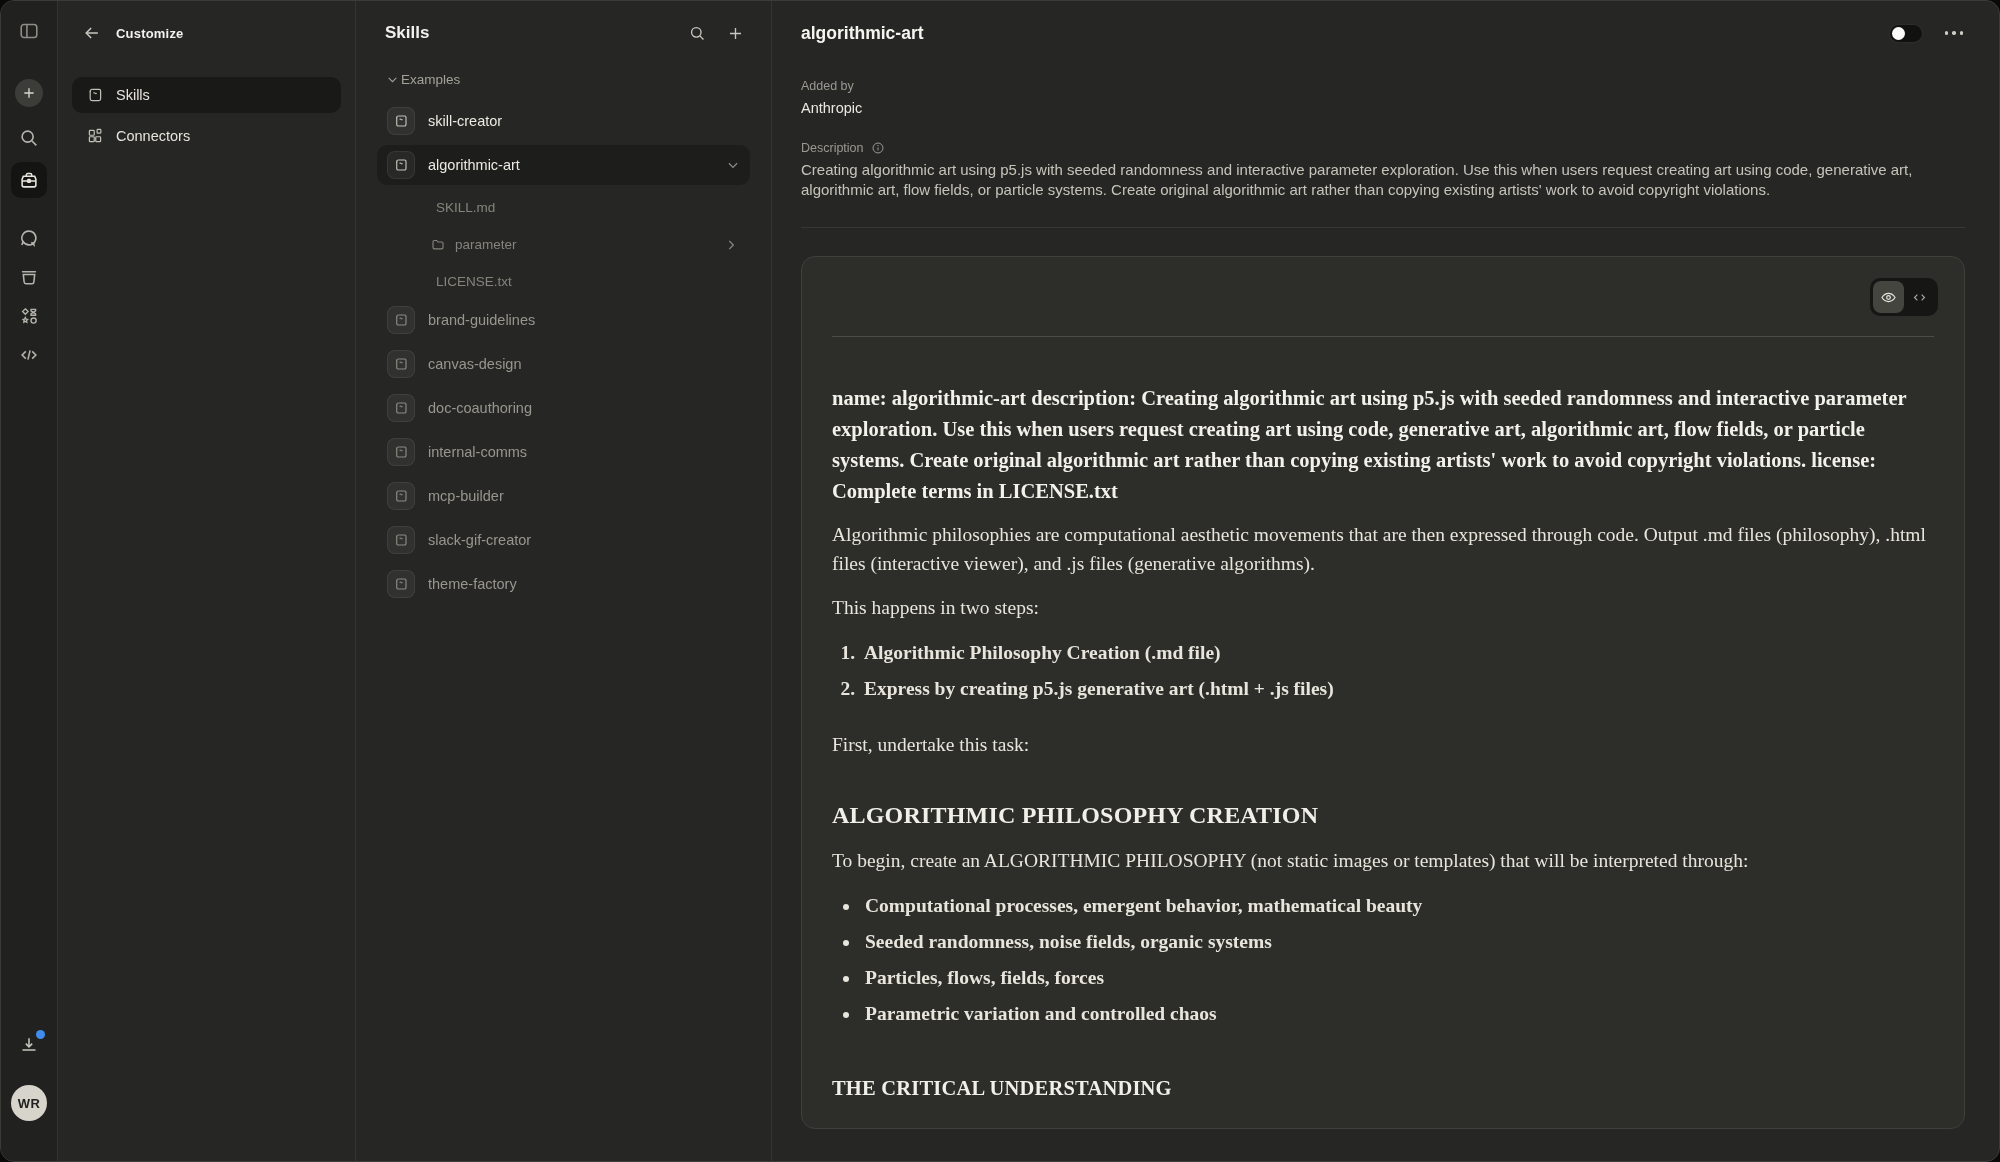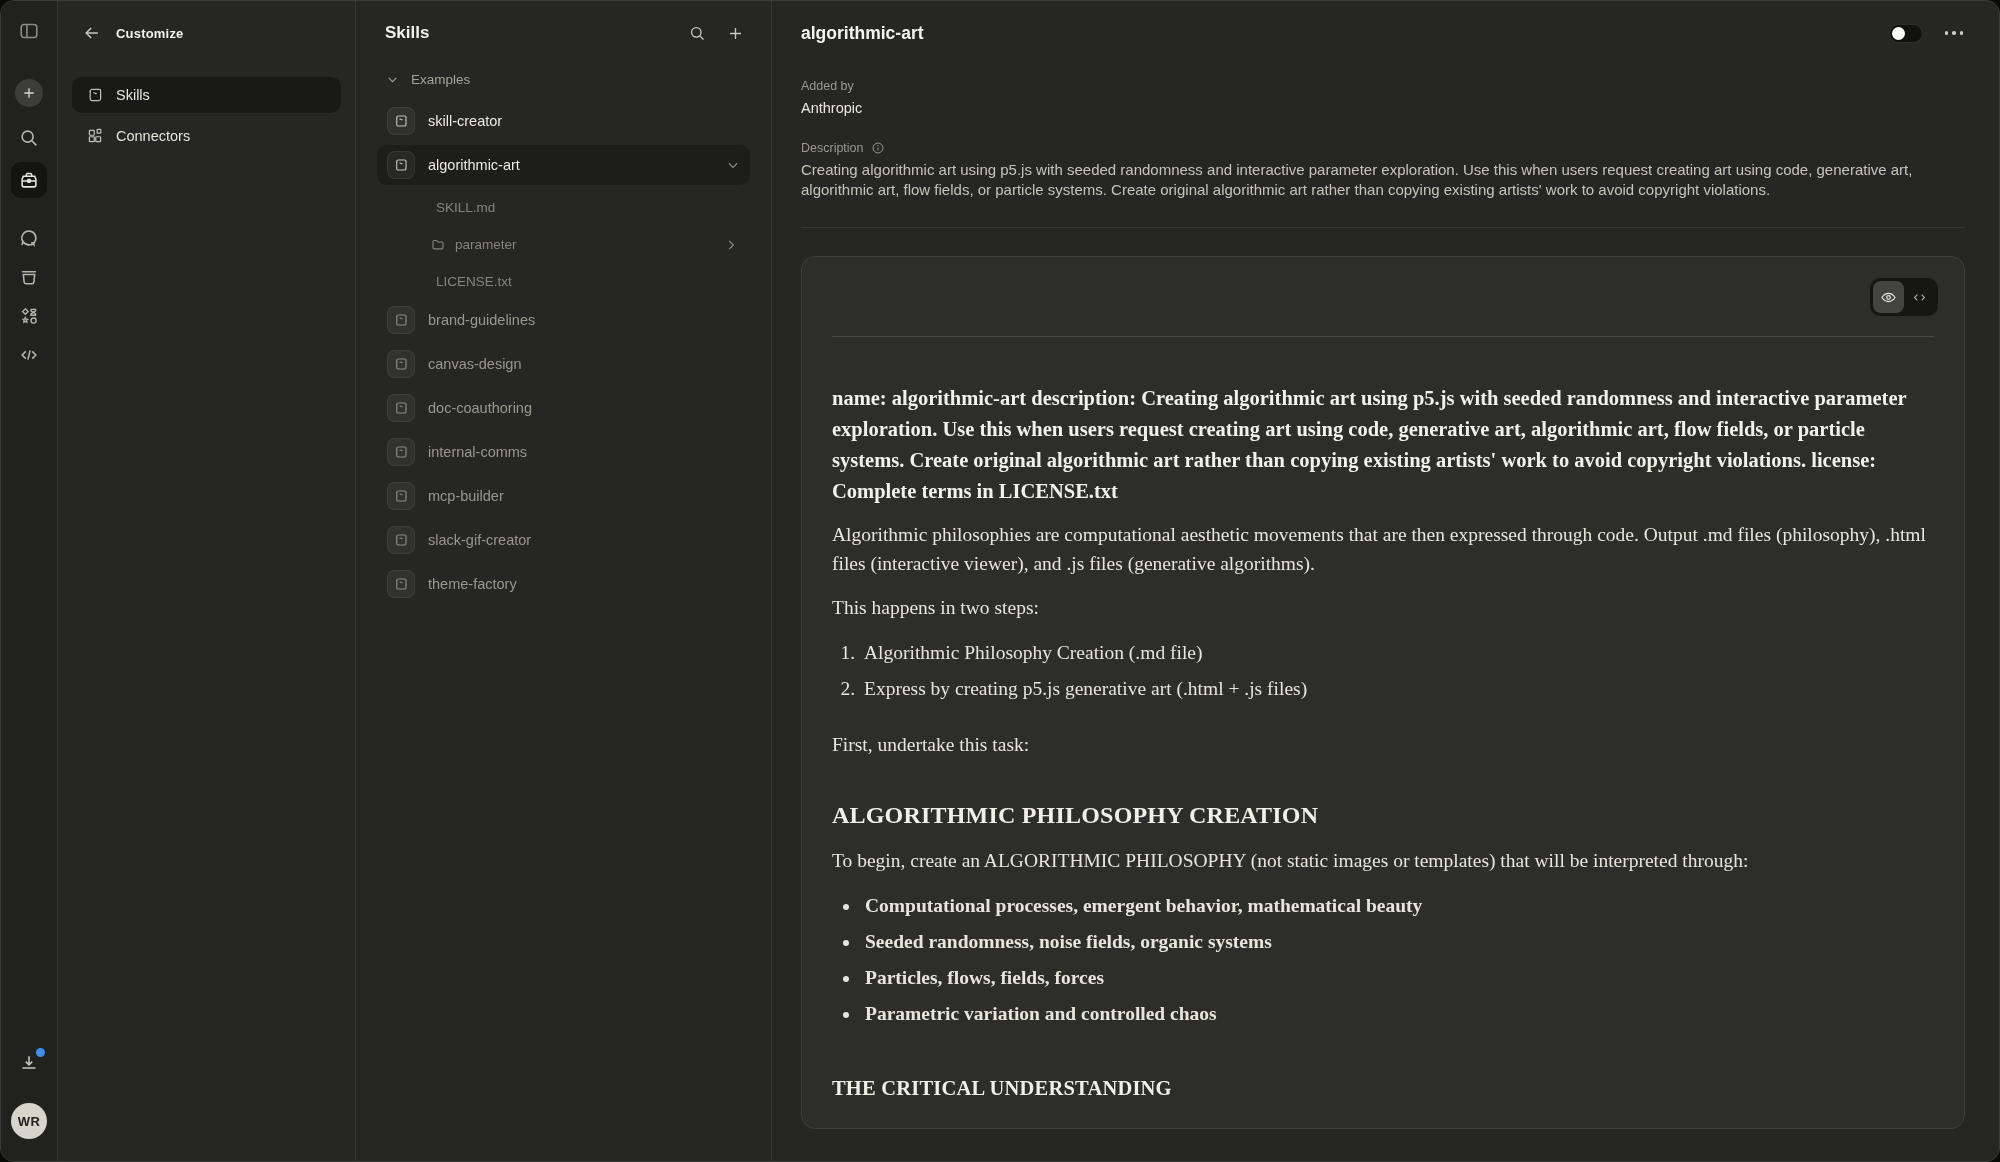--- a/index.html
+++ b/index.html
@@ -12,21 +12,21 @@
   .rail-btn{ width:36px; height:36px; display:flex; align-items:center; justify-content:center; background:none; border:none; color:#b5b3ab; cursor:pointer; border-radius:10px; }
   .rail-btn svg{ width:22px; height:22px; }
   .rb-toggle{ margin-top:12px; color:#8f8d85; }
   .rb-plus{ margin-top:26px; }
   .rb-plus .circle{ width:28px; height:28px; border-radius:50%; background:#3c3c38; display:flex; align-items:center; justify-content:center; color:#d9d7cf; }
   .rb-plus .circle svg{ width:16px; height:16px; }
   .rb-search{ margin-top:9px; }
   .rb-skills{ margin-top:6px; background:#141413; color:#e8e6de; }
   .rb-chat{ margin-top:22px; }
   .rb-tray,.rb-shapes,.rb-code{ margin-top:3px; }
-  .rail-bottom{ display:flex; flex-direction:column; align-items:center; gap:22px; padding-bottom:22px; }
+  .rail-bottom{ display:flex; flex-direction:column; align-items:center; gap:22px; padding-bottom:40px; }
   .rb-download{ position:relative; color:#c6c4bc; }
   .blue-dot{ position:absolute; top:3px; right:2px; width:9px; height:9px; border-radius:50%; background:#3f8ced; }
   .avatar{ width:36px; height:36px; border-radius:50%; background:#d6d4cb; color:#21211f; font-size:13px; font-weight:bold; display:flex; align-items:center; justify-content:center; letter-spacing:.3px; cursor:pointer; }
 
   
   .nav{ width:298px; flex:0 0 298px; border-right:1px solid #343431; padding:0 14px; }
   .nav-header{ height:64px; display:flex; align-items:center; gap:14px; padding-left:10px; }
   .back-btn{ background:none; border:none; color:#c9c7bf; cursor:pointer; display:flex; }
   .back-btn svg{ width:20px; height:20px; }
   .nav-title{ font-size:13px; font-weight:bold; color:#f2f1ec; letter-spacing:.2px; }
@@ -35,21 +35,21 @@
   .nav-item svg{ width:18px; height:18px; color:#c2c0b8; }
   .nav-items{ margin-top:12px; }
 
   
   .list{ width:416px; flex:0 0 416px; border-right:1px solid #343431; padding:0 21px; }
   .list-header{ height:64px; display:flex; align-items:center; }
   .list-title{ font-size:17px; font-weight:bold; color:#f2f1ec; flex:1; padding-left:8px; }
   .list-actions{ display:flex; gap:8px; }
   .icon-btn{ background:none; border:none; color:#c9c7bf; cursor:pointer; width:30px; height:30px; display:flex; align-items:center; justify-content:center; }
   .icon-btn svg{ width:19px; height:19px; }
-  .section-row{ height:28px; display:flex; align-items:center; gap:12px; color:#a3a199; font-size:13.5px; padding-left:9px; margin-bottom:8px; cursor:pointer; }
+  .section-row{ height:28px; display:flex; align-items:center; gap:2px; color:#a3a199; font-size:13.5px; padding-left:9px; margin-bottom:8px; cursor:pointer; }
   .section-row svg{ width:13px; height:13px; }
   .skill-row{ height:40px; display:flex; align-items:center; gap:13px; padding:0 10px; border-radius:10px; margin-bottom:4px; font-size:14.5px; color:#98968e; cursor:pointer; }
   .skill-row.bright{ color:#eceae2; }
   .skill-row.sel{ background:#1d1d1b; color:#eceae2; }
   .skill-ico{ width:28px; height:28px; flex:0 0 28px; border-radius:8px; background:rgba(255,255,255,.05); border:1px solid rgba(255,255,255,.07); display:flex; align-items:center; justify-content:center; color:#8e8c84; }
   .bright .skill-ico,.sel .skill-ico{ color:#c6c4bc; }
   .skill-ico svg{ width:16px; height:16px; }
   .row-spacer{ flex:1; }
   .row-chev{ color:#8f8d85; display:flex; }
   .row-chev svg{ width:14px; height:14px; }
@@ -76,21 +76,21 @@
   .card-toolbar{ display:flex; justify-content:flex-end; padding:21px 26px 20px; }
   .segmented{ display:flex; background:#161614; border-radius:10px; padding:3px; }
   .seg-btn{ width:31px; height:32px; border:none; background:none; border-radius:8px; display:flex; align-items:center; justify-content:center; color:#a5a39a; cursor:pointer; }
   .seg-btn.sel{ background:#454540; color:#e8e6de; }
   .seg-btn svg{ width:17px; height:17px; }
   .card-divider{ border:none; border-top:1px solid rgba(255,255,255,.14); margin:0 30px; }
   .doc{ padding:46px 30px 0; font-family:"Liberation Serif",serif; font-size:19.5px; line-height:29px; color:#e8e6dc; overflow:hidden; }
   .doc .fm{ font-weight:bold; font-size:20.5px; line-height:31px; color:#f2f1ea; }
   .doc p.body{ margin-top:13px; }
   .doc p.steps{ margin-top:15px; }
-  .doc ol{ margin-top:16px; padding-left:28px; }
+  .doc ol{ margin-top:16px; padding-left:28px;font-weight:bold; }
   .doc ol li, .doc ul li{ margin-bottom:7px; line-height:29px; padding-left:4px; }
   .doc p.task{ margin-top:27px; }
   .doc h3{ margin-top:42px; font-size:24px; font-weight:bold; color:#f0efe8; letter-spacing:.2px; }
   .doc p.interp{ margin-top:16px; }
   .doc ul{ margin-top:16px; padding-left:29px;font-weight:bold; }
   .doc h4{ margin-top:46px; font-size:20.5px; font-weight:bold; color:#f0efe8; letter-spacing:.2px; }
 </style>
 </head>
 <body>
 

